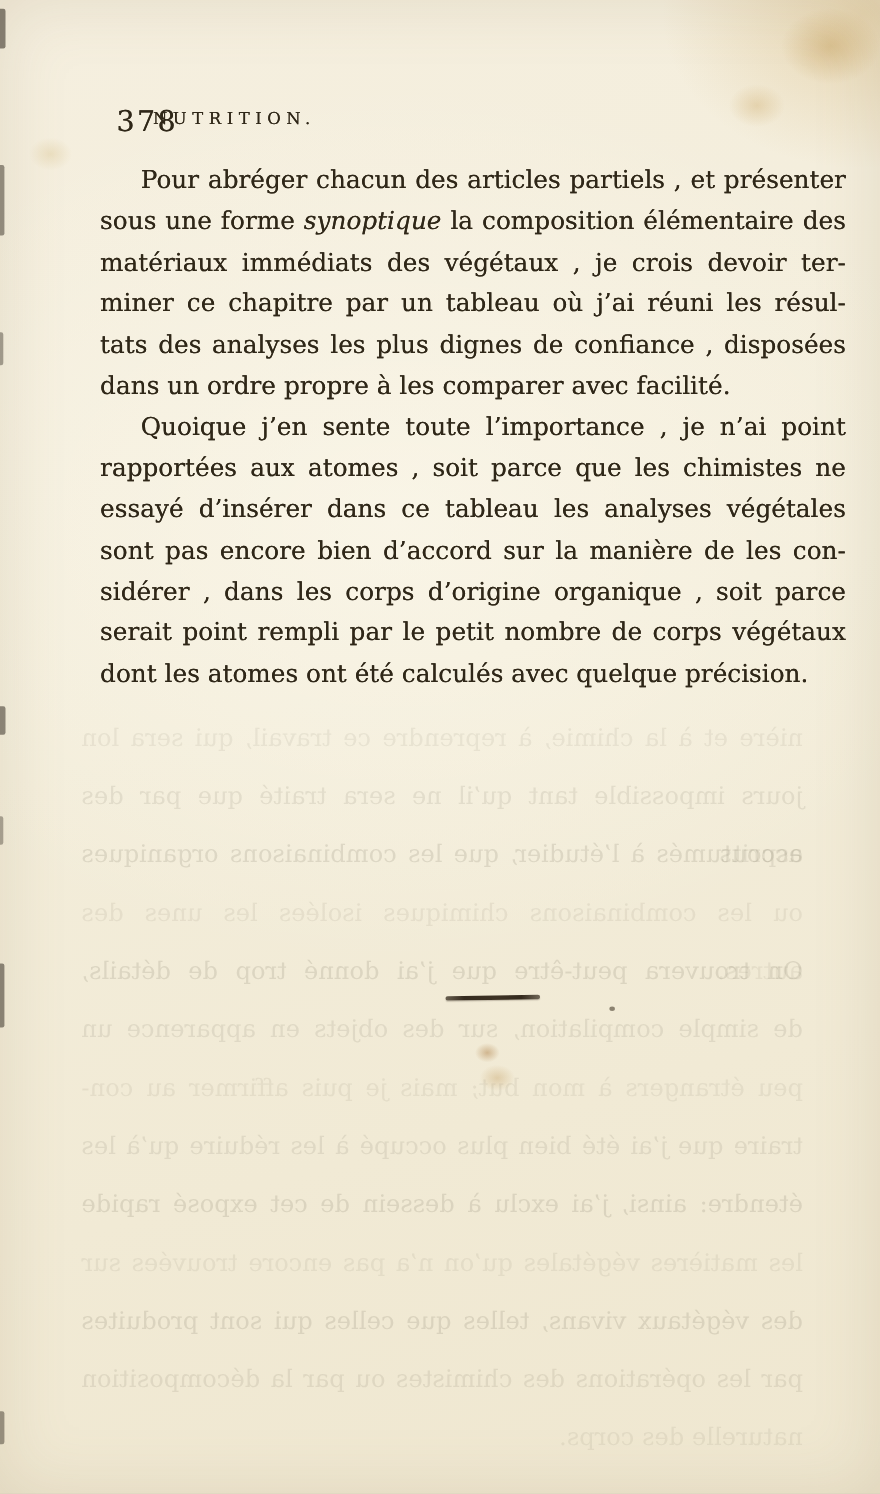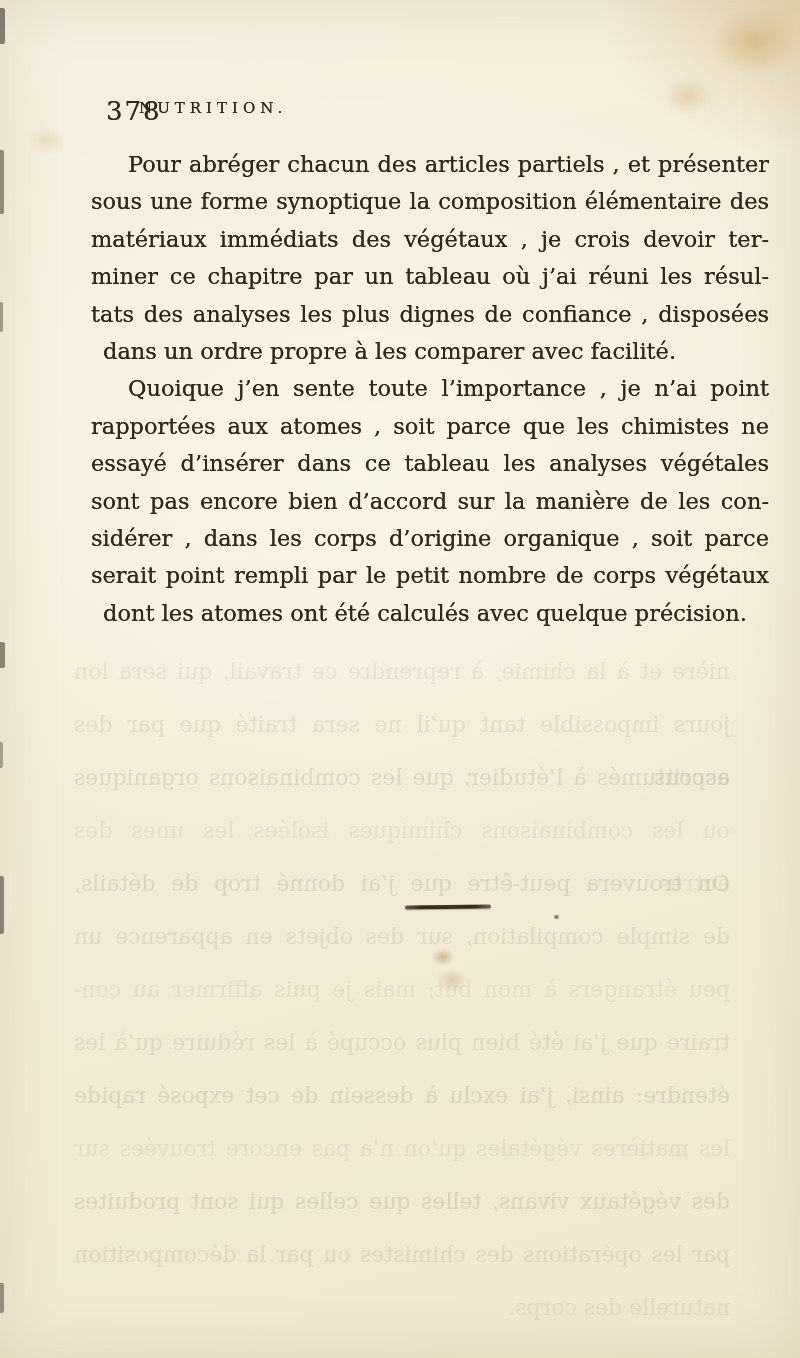--- a/index.html
+++ b/index.html
@@ -31,23 +31,23 @@
     font-size:15px; font-weight:normal; letter-spacing:5px;
     text-shadow:0 0 0.5px rgba(47,39,24,0.85);
   }
   
   .text-block {
     position:absolute; left:91px; top:146px; width:678px;
     font-size:22.5px; line-height:37.4px;
     text-shadow:0 0 0.45px rgba(47,39,24,0.9);
   }
   .text-line { text-align:justify; text-align-last:justify; height:37.4px; }
-  .text-line.last { text-align-last:left;margin-left:12px; }
+  .text-line.last { text-align-last:left; }
   .text-line.indent { text-indent:37px; }
-  .italic { }
+  .italic { font-style:italic; }
   
   .bleed {
     position:absolute; left:74px; top:645px; width:656px;
     transform:scaleX(-1);
     font-size:22px; line-height:53px;
     color:rgba(106,100,80,0.16);
     filter:blur(0.7px);
     pointer-events:none;
   }
   .bleed-line { text-align:justify; text-align-last:justify; height:53px; }

